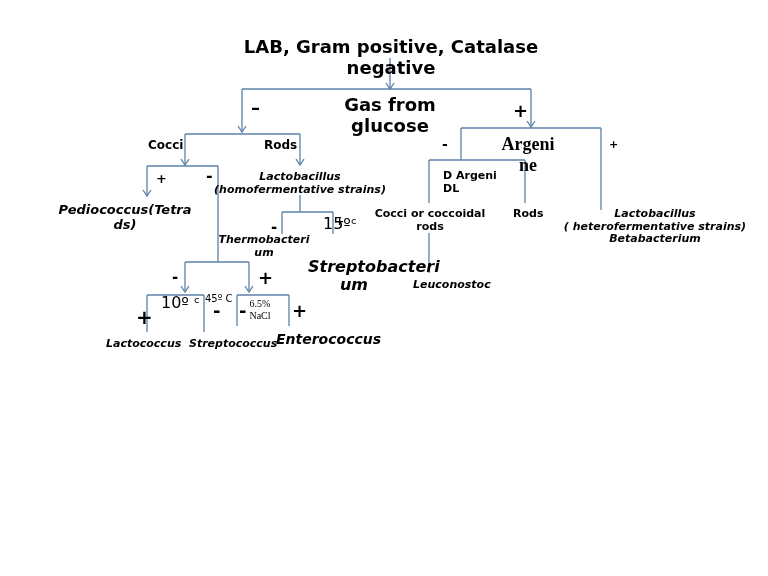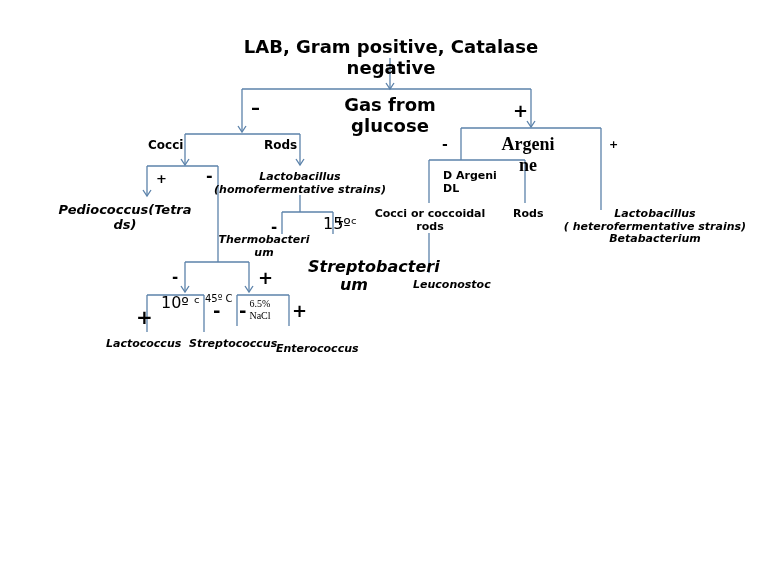--- a/index.html
+++ b/index.html
@@ -121,21 +121,21 @@
 
   <div class="t c" style="left:241px;top:298px;width:38px;font-size:10px;font-family:Liberation Serif, serif;">
     <div>6.5%</div>
     <div>NaCl</div>
   </div>
   <div class="sign" style="left:239px;top:302px;font-size:18px;">-</div>
   <div class="sign" style="left:292px;top:302px;font-size:18px;">+</div>
 
   <div class="t i" style="left:106px;top:338px;font-size:11px;">Lactococcus</div>
   <div class="t i" style="left:189px;top:338px;font-size:11px;">Streptococcus</div>
-  <div class="t i" style="left:276px;top:343px;font-size:11px;">Enterococcus</div>
+  <div class="t i" style="left:276px;top:331px;font-size:14px;">Enterococcus</div>
 
   <div class="t c b" style="left:478px;top:134px;width:100px;font-size:18px;font-family:Liberation Serif, serif;">
     <div>Argeni</div>
     <div>ne</div>
   </div>
   <div class="sign" style="left:442px;top:137px;font-size:14px;">-</div>
   <div class="sign" style="left:609px;top:139px;font-size:11px;">+</div>
 
   <div class="t b" style="left:443px;top:170px;font-size:11px;">
     <div>D Argeni</div>

